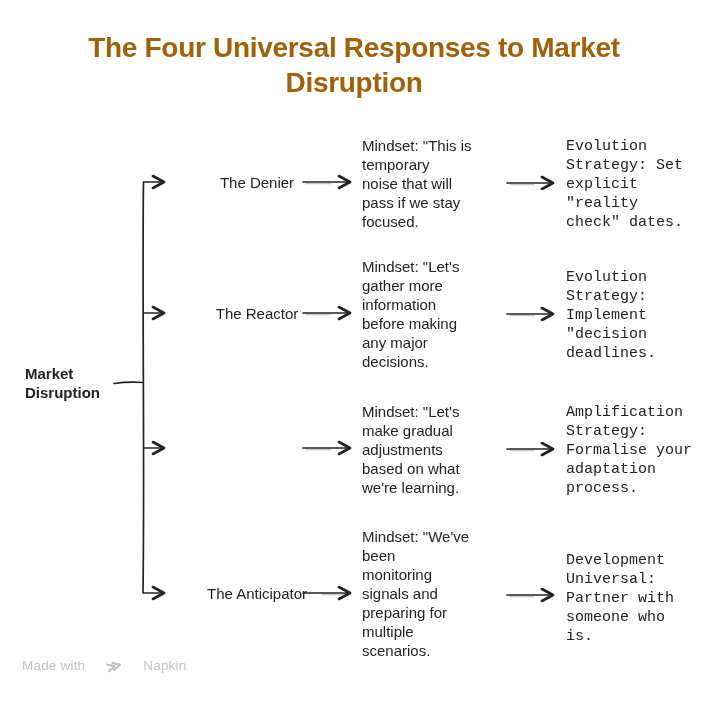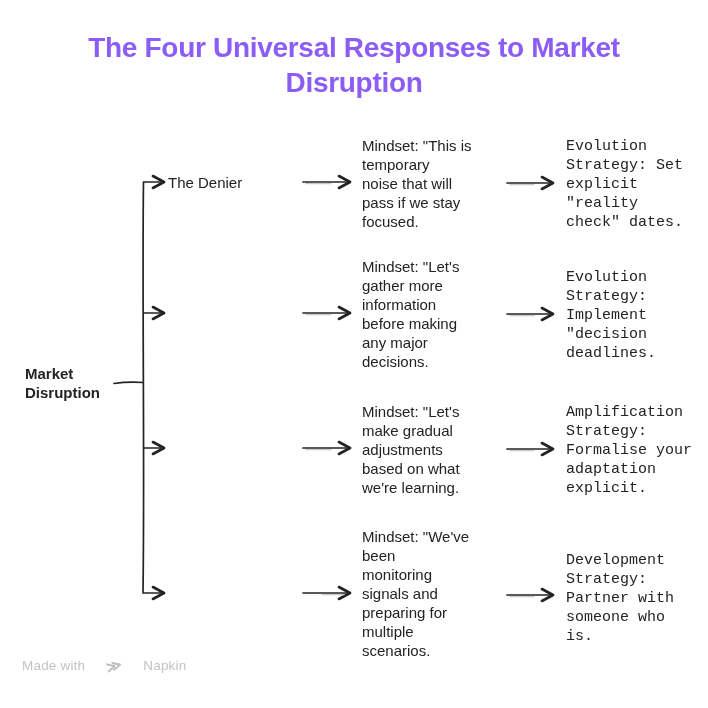--- a/index.html
+++ b/index.html
@@ -15,38 +15,38 @@
     position: absolute;
     top: 30px;
     left: 0;
     right: 0;
     margin: 0;
     text-align: center;
     font-size: 28px;
     line-height: 35px;
     font-weight: 800;
     letter-spacing: -0.3px;
-    color: #8b5cf6;
+    color: #a16207;
     white-space: pre-line;
   }
   .connectors {
     position: absolute;
     top: 0; left: 0;
     width: 708px; height: 708px;
   }
   .txt {
     position: absolute;
     transform: translateY(-50%);
     color: #232323;
     font-size: 15px;
     line-height: 19px;
     white-space: pre-line;
   }
   .root-node { left: 25px; top: 383px; width: 100px; font-weight: bold; }
-  .node-label { left: 168px; width: 130px; }
+  .node-label { left: 192px; width: 130px; text-align: center; }
   .mindset   { left: 362px; width: 150px; }
   .strategy  { left: 566px; width: 142px; font-family: Liberation Mono, monospace; }
   .footer {
     position: absolute;
     left: 22px;
     top: 658px;
     display: flex;
     align-items: center;
     gap: 21px;
     color: #C3C3C3;
@@ -117,20 +117,21 @@
   <div class="txt mindset" style="top:183px">Mindset: "This is
 temporary
 noise that will
 pass if we stay
 focused.</div>
   <div class="txt strategy" style="top:184px">Evolution
 Strategy: Set
 explicit "reality
 check" dates.</div>
 
+  <div class="txt node-label" style="top:313px">The Reactor</div>
   <div class="txt mindset" style="top:314px">Mindset: "Let's
 gather more
 information
 before making
 any major
 decisions.</div>
   <div class="txt strategy" style="top:315px">Evolution
 Strategy:
 Implement
 "decision
@@ -138,31 +139,32 @@
 
   <div class="txt mindset" style="top:449px">Mindset: "Let's
 make gradual
 adjustments
 based on what
 we're learning.</div>
   <div class="txt strategy" style="top:450px">Amplification
 Strategy:
 Formalise your
 adaptation
-explicit.</div>
+process.</div>
 
+  <div class="txt node-label" style="top:593px">The Anticipator</div>
   <div class="txt mindset" style="top:593px">Mindset: "We've
 been
 monitoring
 signals and
 preparing for
 multiple
 scenarios.</div>
   <div class="txt strategy" style="top:598px">Development
-Strategy:
+Universal:
 Partner with
 someone who
 is.</div>
 
   <div class="footer">
     <span>Made with</span>
     <span class="napkin-glyph">≫</span>
     <span>Napkin</span>
   </div>
 

